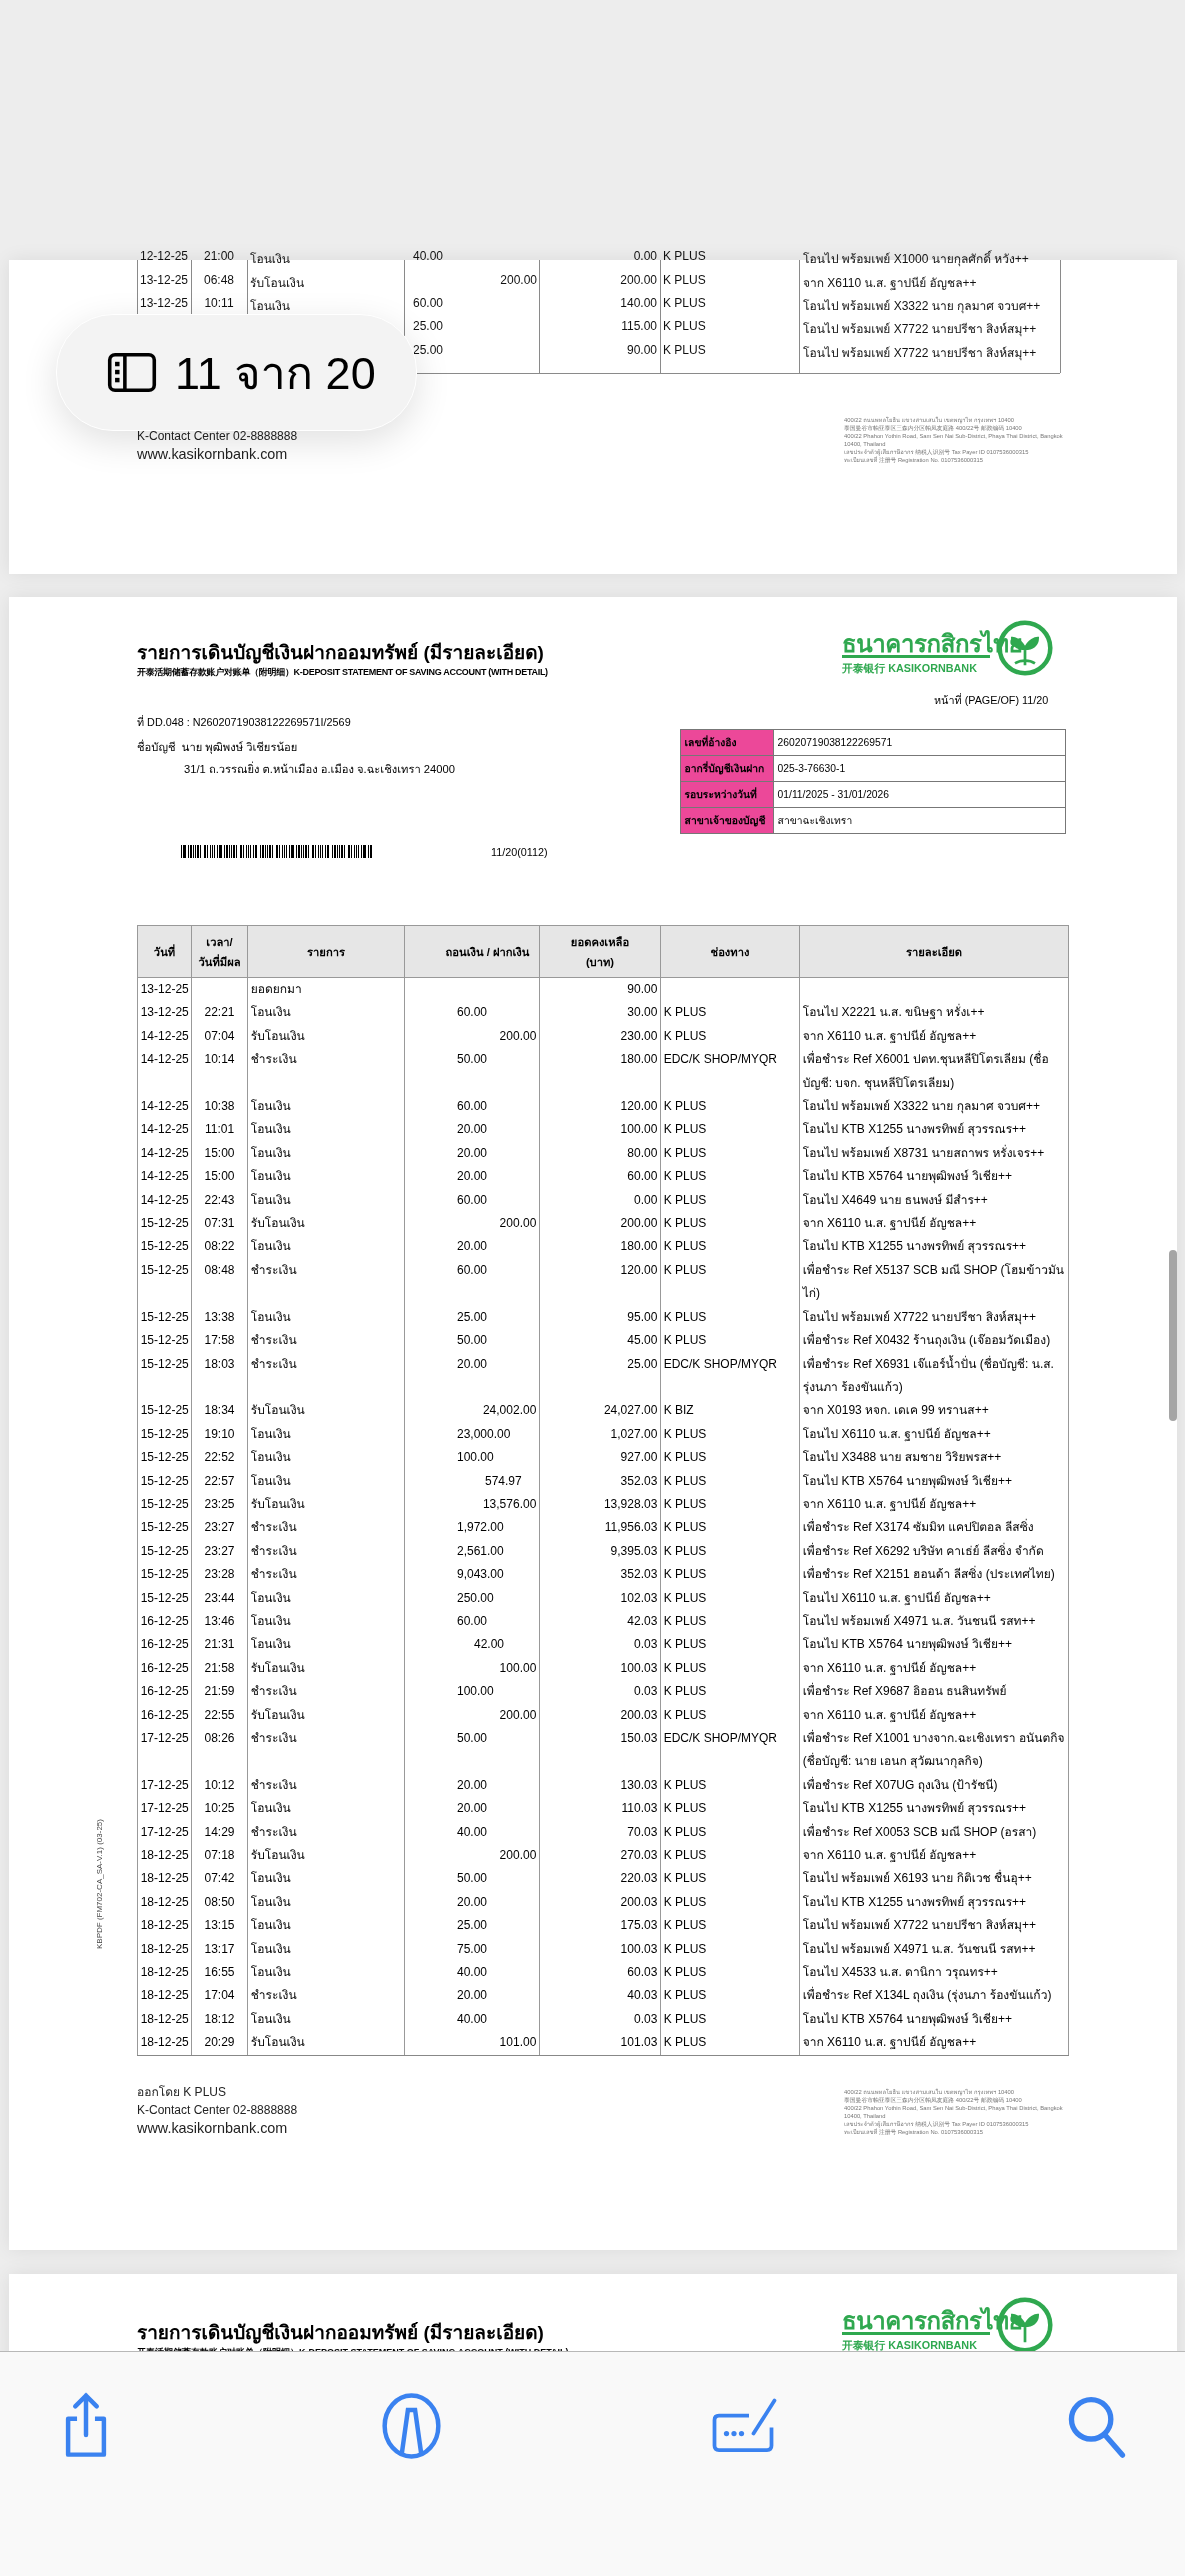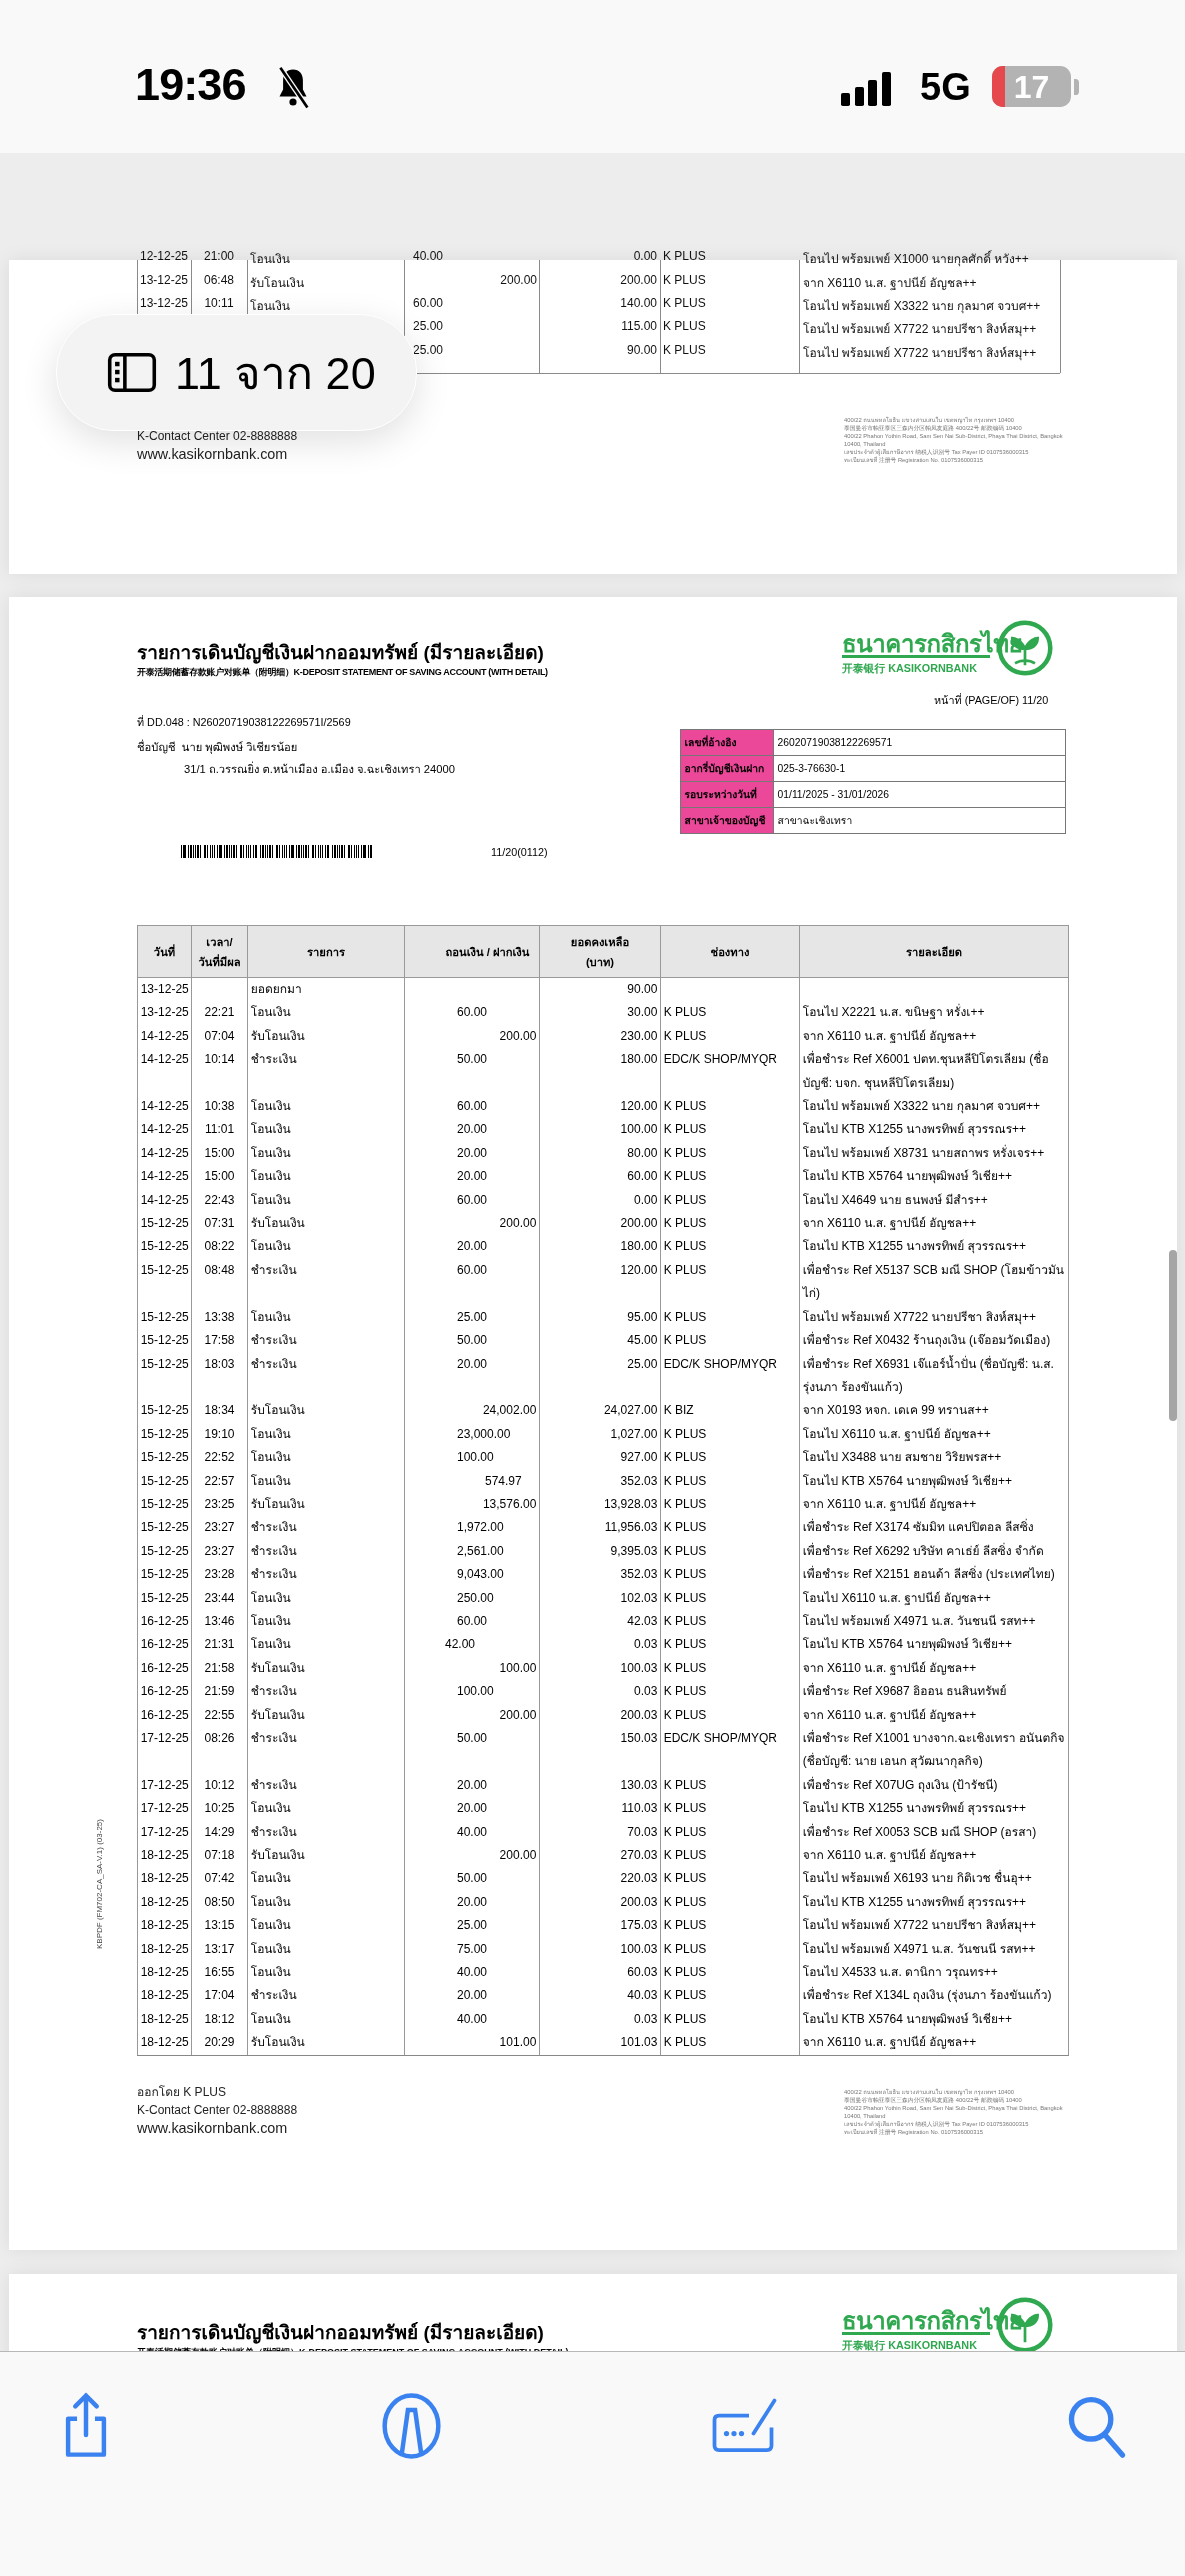--- a/index.html
+++ b/index.html
@@ -77,41 +77,20 @@
 
   
   .toolbar { position: absolute; left: 0; top: 2351px; width: 1186px; height: 225px; background: #f9f9f9; border-top: 1.8px solid #b8b8b8; z-index: 7; }
   .tb-btn { position: absolute; top: 38px; width: 72px; height: 72px; display: flex; align-items: center; justify-content: center; }
 </style>
 </head>
 <body>
 
 <div class="screen">
 
-  <div class="status">
-    <div class="time">19:36</div>
-    <svg class="bell" viewBox="0 0 40 50">
-      <path d="M20 4c-7 0-11 5-11 12v10l-4 8h30l-4-8V16C31 9 27 4 20 4z" fill="#000"></path>
-      <circle cx="20" cy="40" r="4" fill="#000"></circle>
-      <line x1="6" y1="2" x2="36" y2="46" stroke="#f9f9f9" stroke-width="6"></line>
-      <line x1="6" y1="2" x2="36" y2="46" stroke="#000" stroke-width="3"></line>
-    </svg>
-    <div class="signal">
-      <span style="height:12.6px"></span>
-        <span style="height:19px"></span>
-        <span style="height:26px"></span>
-        <span style="height:34px"></span>
-    </div>
-    <div class="net">5G</div>
-    <div class="battery">
-      <div class="lvl"></div>
-      <div class="num">17</div>
-    </div>
-    <div class="battery-tip"></div>
-  </div>
 
 
   <div class="page prev-page">
     <div id="prev-rows">
         <div class="tbl-line" style="left: 128px; top: 0px; width: 0.9px; height: 113px;"></div>
         <div class="tbl-line" style="left: 182px; top: 0px; width: 0.9px; height: 113px;"></div>
         <div class="tbl-line" style="left: 238px; top: 0px; width: 0.9px; height: 113px;"></div>
         <div class="tbl-line" style="left: 395px; top: 0px; width: 0.9px; height: 113px;"></div>
         <div class="tbl-line" style="left: 530px; top: 0px; width: 0.9px; height: 113px;"></div>
         <div class="tbl-line" style="left: 651px; top: 0px; width: 0.9px; height: 113px;"></div>
@@ -468,21 +447,21 @@
             <td>โอนเงิน</td>
             <td style="padding-left: 52px;">60.00</td>
             <td class="r">42.03</td>
             <td>K PLUS</td>
             <td class="detail">โอนไป พร้อมเพย์ X4971 น.ส. วันชนนี รสท++</td>
           </tr>
           <tr>
             <td>16-12-25</td>
             <td class="c">21:31</td>
             <td>โอนเงิน</td>
-            <td style="padding-left: 40px;">42.00</td>
+            <td style="padding-left: 69px;">42.00</td>
             <td class="r">0.03</td>
             <td>K PLUS</td>
             <td class="detail">โอนไป KTB X5764 นายพุฒิพงษ์ วิเชีย++</td>
           </tr>
           <tr>
             <td>16-12-25</td>
             <td class="c">21:58</td>
             <td>รับโอนเงิน</td>
             <td style="text-align: right;">100.00</td>
             <td class="r">100.03</td>

